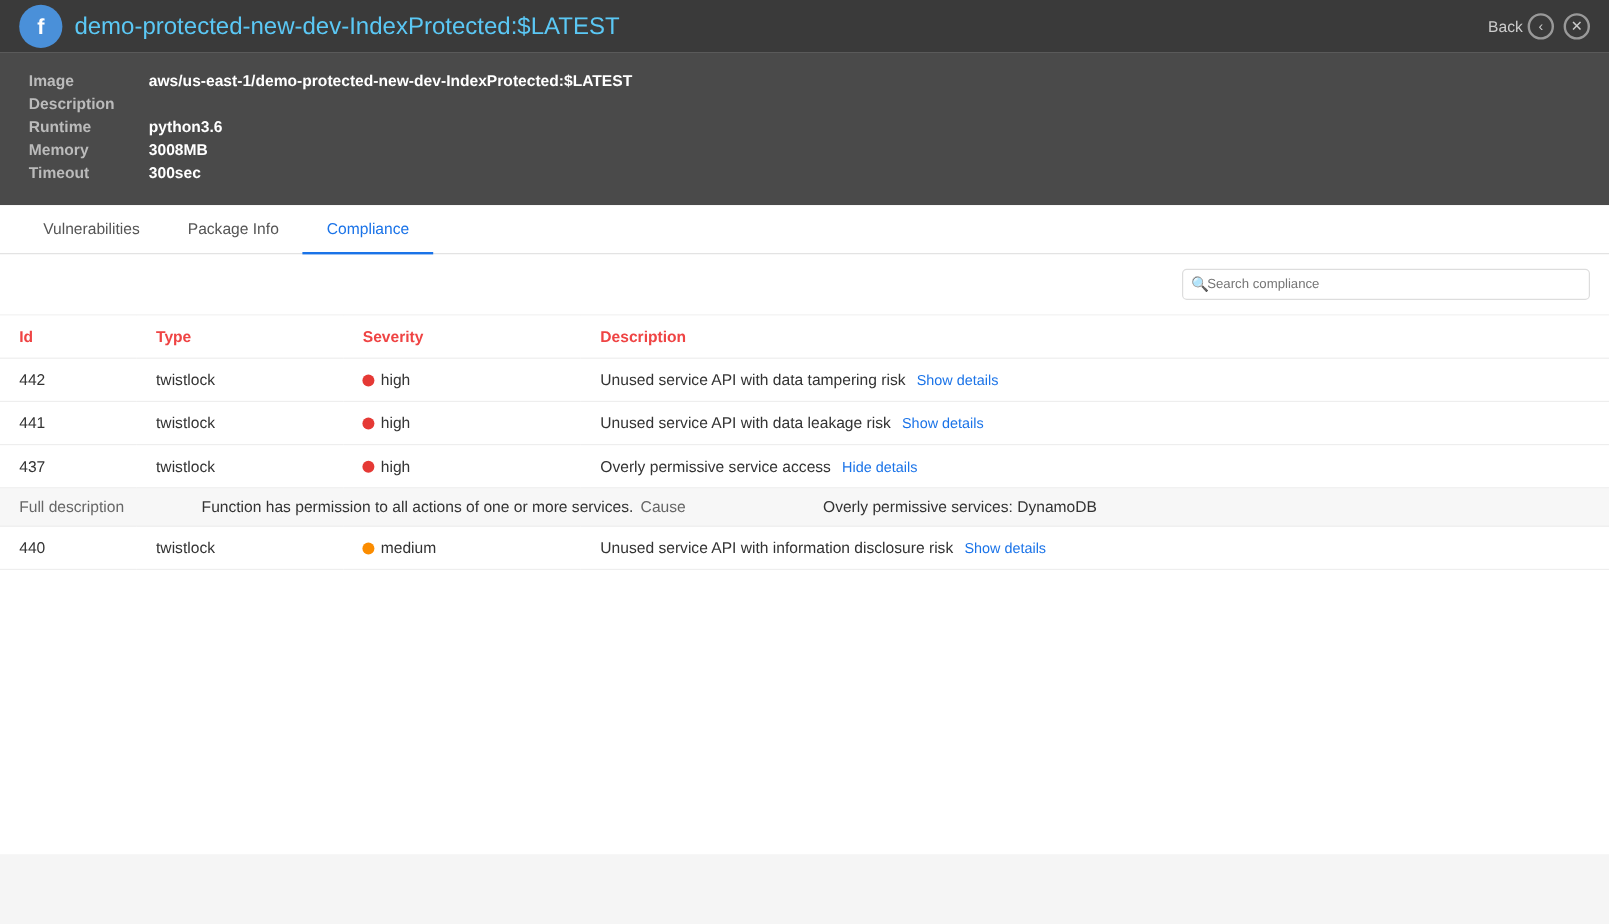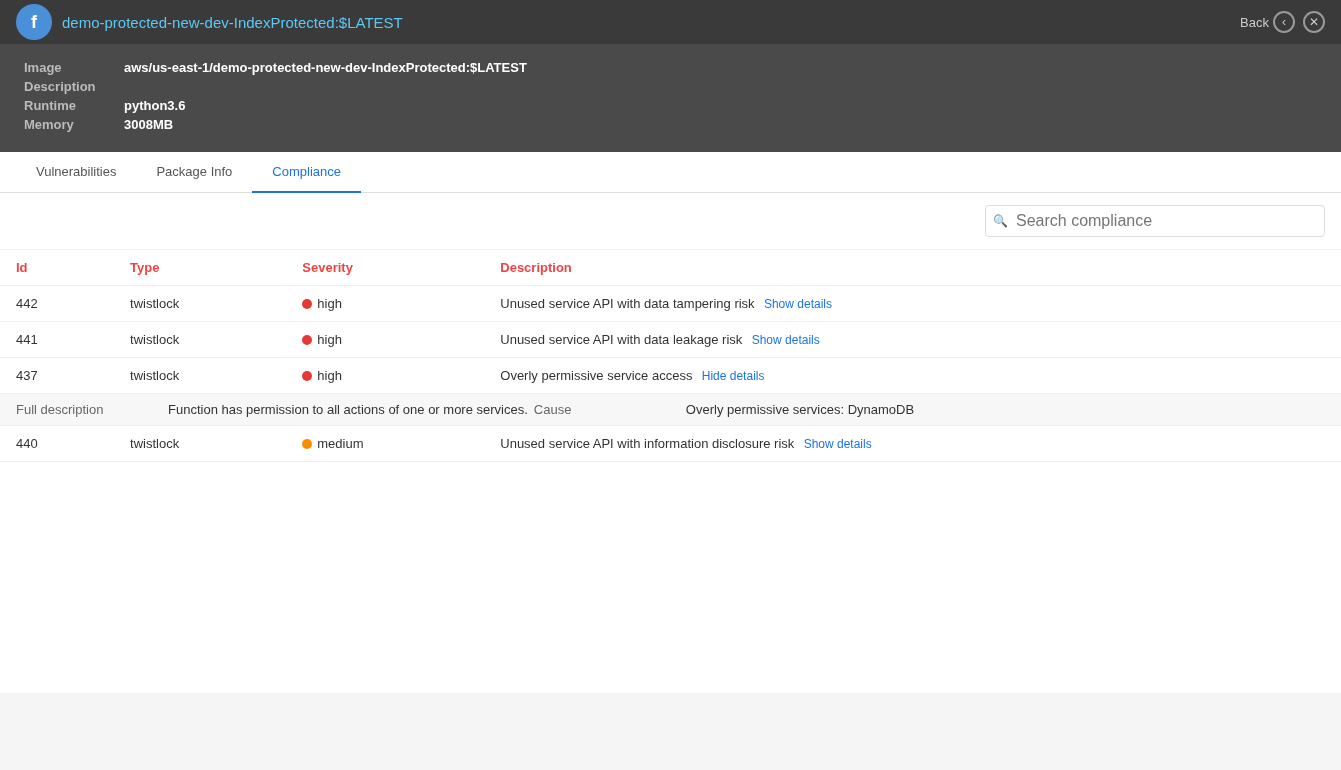--- a/index.html
+++ b/index.html
@@ -28,21 +28,21 @@
       display: flex;
       align-items: center;
       justify-content: center;
       font-weight: bold;
       font-size: 18px;
       color: white;
       flex-shrink: 0;
     }
     .header-title {
       color: #5bc8f5;
-      font-size: 15px;
+      font-size: 20px;
       font-weight: 500;
     }
     .header-right {
       display: flex;
       align-items: center;
       gap: 8px;
       color: #ccc;
     }
     .header-back {
       display: flex;
@@ -122,24 +122,24 @@
       justify-content: flex-end;
       padding: 12px 16px;
       border-bottom: 1px solid #eee;
     }
     .search-input-wrapper {
       position: relative;
       width: 340px;
     }
     .search-input-wrapper input {
       width: 100%;
-      padding: 6px 10px 6px 30px;
+      padding: 6px 10px 6px 20px;
       border: 1px solid #ddd;
       border-radius: 4px;
-      font-size: 16px;
+      font-size: 11px;
       color: #555;
       outline: none;
     }
     .search-icon-pos {
       position: absolute;
       left: 8px;
       top: 50%;
       transform: translateY(-50%);
       color: #999;
       font-size: 12px;
@@ -245,20 +245,24 @@
     <span class="info-label">Description</span>
     <span class="info-value"></span>
   </div>
   <div class="info-row">
     <span class="info-label">Runtime</span>
     <span class="info-value">python3.6</span>
   </div>
   <div class="info-row">
     <span class="info-label">Memory</span>
     <span class="info-value">3008MB</span>
+  </div>
+  <div class="info-row">
+    <span class="info-label">Timeout</span>
+    <span class="info-value">300sec</span>
   </div>
 </div>
 
 <div class="tabs-bar">
   <div class="tab">Vulnerabilities</div>
   <div class="tab">Package Info</div>
   <div class="tab active">Compliance</div>
 </div>
 
 <div class="content">

